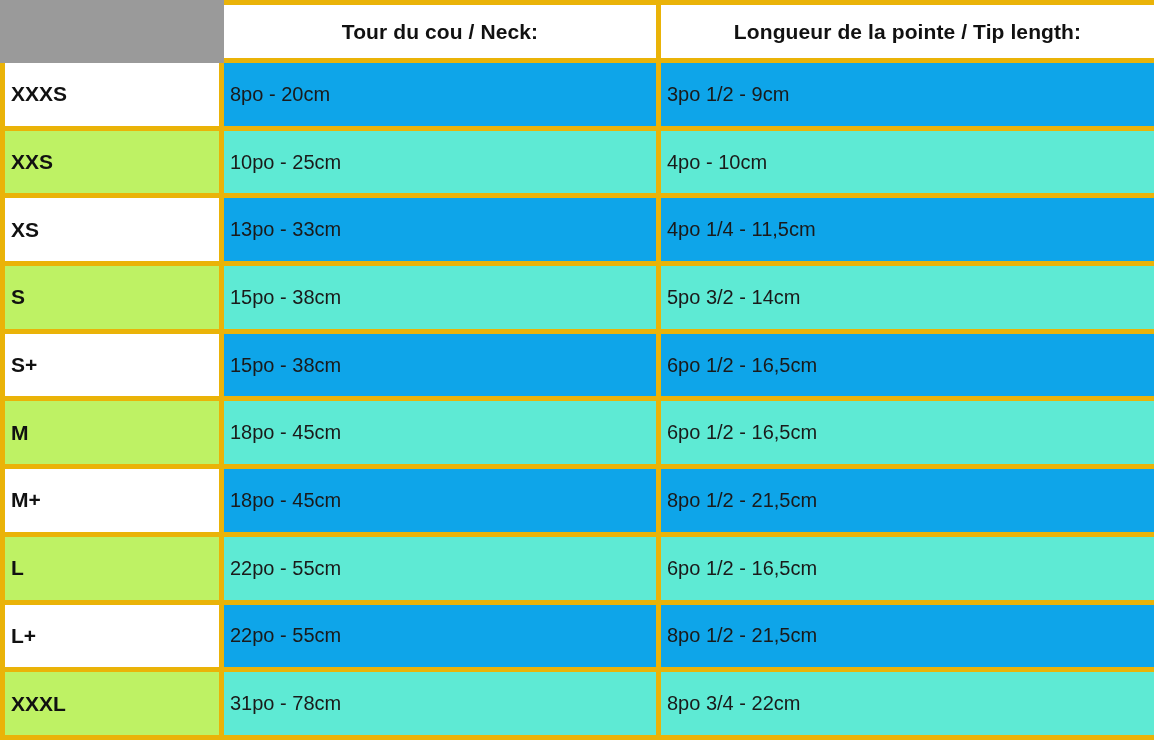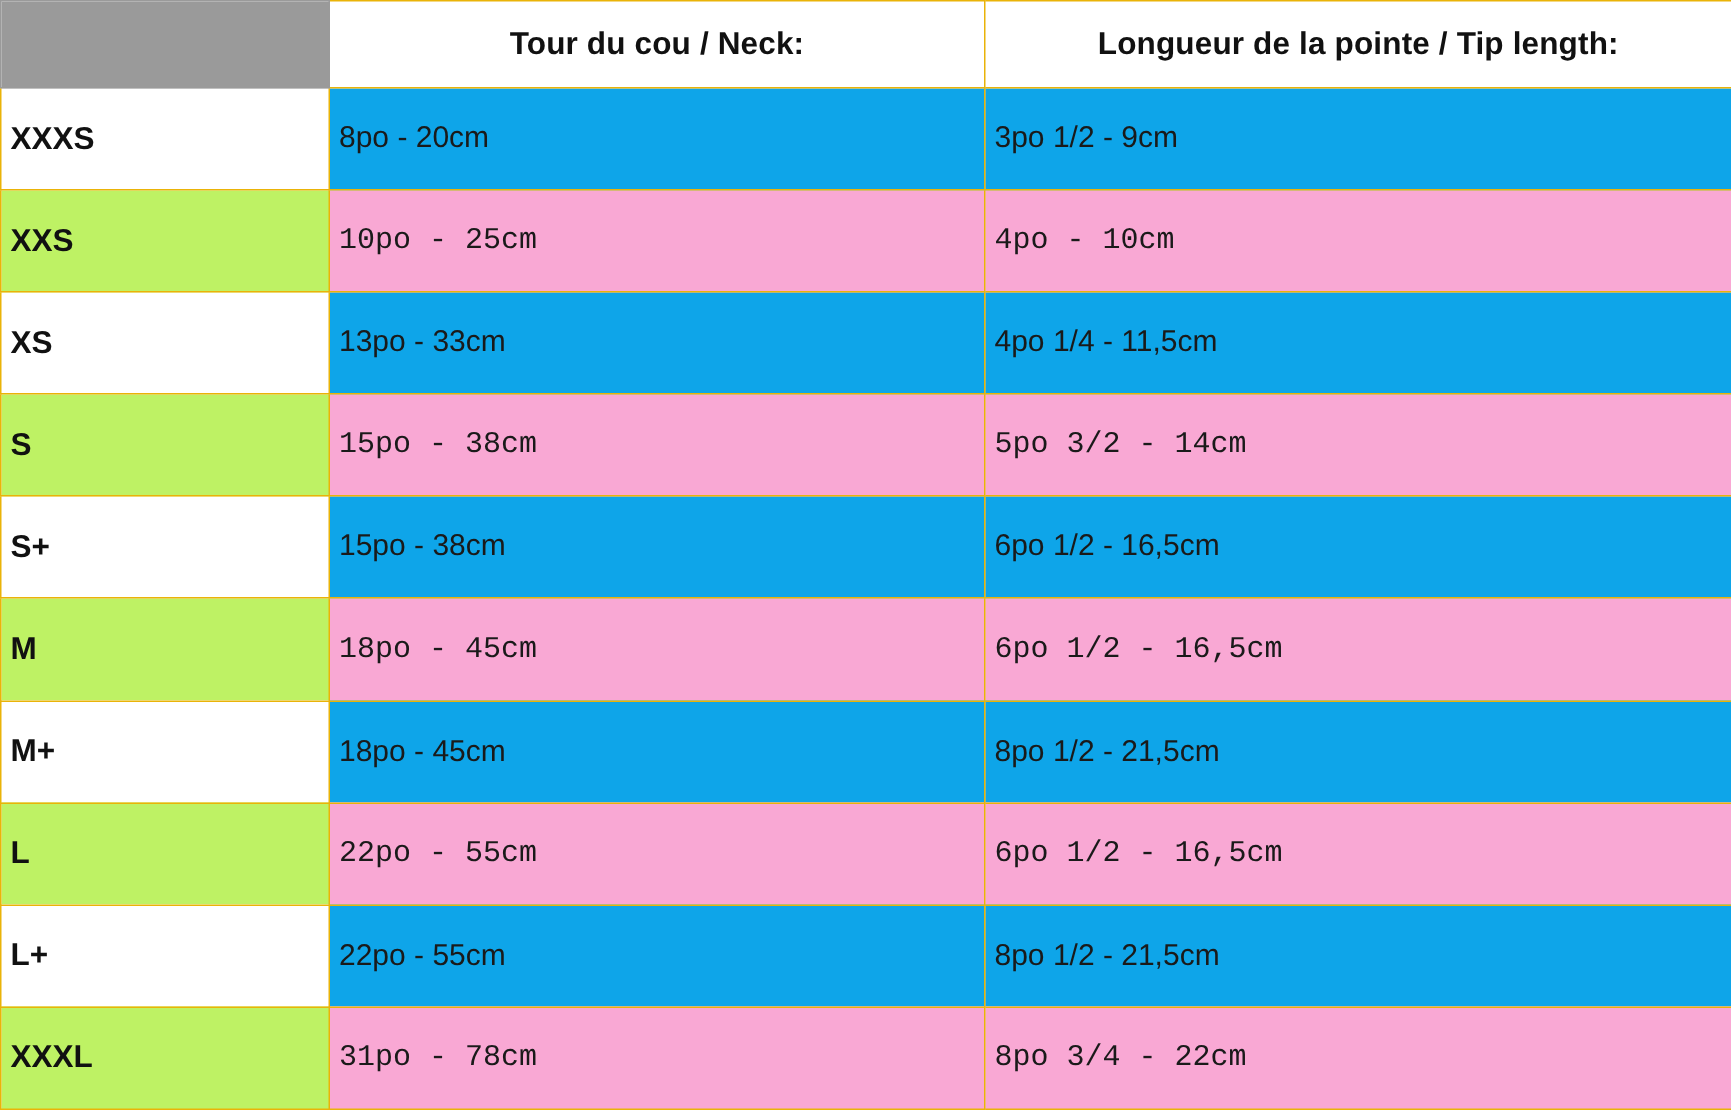--- a/index.html
+++ b/index.html
@@ -19,21 +19,21 @@
     table-layout: fixed;
     width: 1154px;
     height: 740px;
   }
   table.size-chart col.c0 { width: 219px; }
   table.size-chart col.c1 { width: 437px; }
   table.size-chart col.c2 { width: 498px; }
 
   table.size-chart th,
   table.size-chart td {
-    border: 1px solid #eab308;
+    border: 5px solid #eab308;
     vertical-align: middle;
     padding: 0 6px;
   }
   table.size-chart tr.header-row th.corner {
     background: #9a9a9a;
     border-color: #9a9a9a;
   }
   table.size-chart tr.header-row th.head {
     background: #ffffff;
     font-size: 21px;
@@ -47,22 +47,21 @@
     color: #111111;
     background: #ffffff;
   }
   table.size-chart td.val {
     font-size: 20px;
     font-weight: normal;
     color: #1a1a1a;
     background: #0ea5e9;
   }
   table.size-chart tr.alt td.val {
-    background: #f9a8d4;
-    font-family: Liberation Mono, monospace;
+    background: #5eead4;
   }
   table.size-chart tr.alt td.size-cell {
     background: #bef264;
   }
   table.size-chart tr.header-row { height: 58px; }
   table.size-chart tr.body-row { height: 43px; }
 </style>
 </head>
 <body>
 

